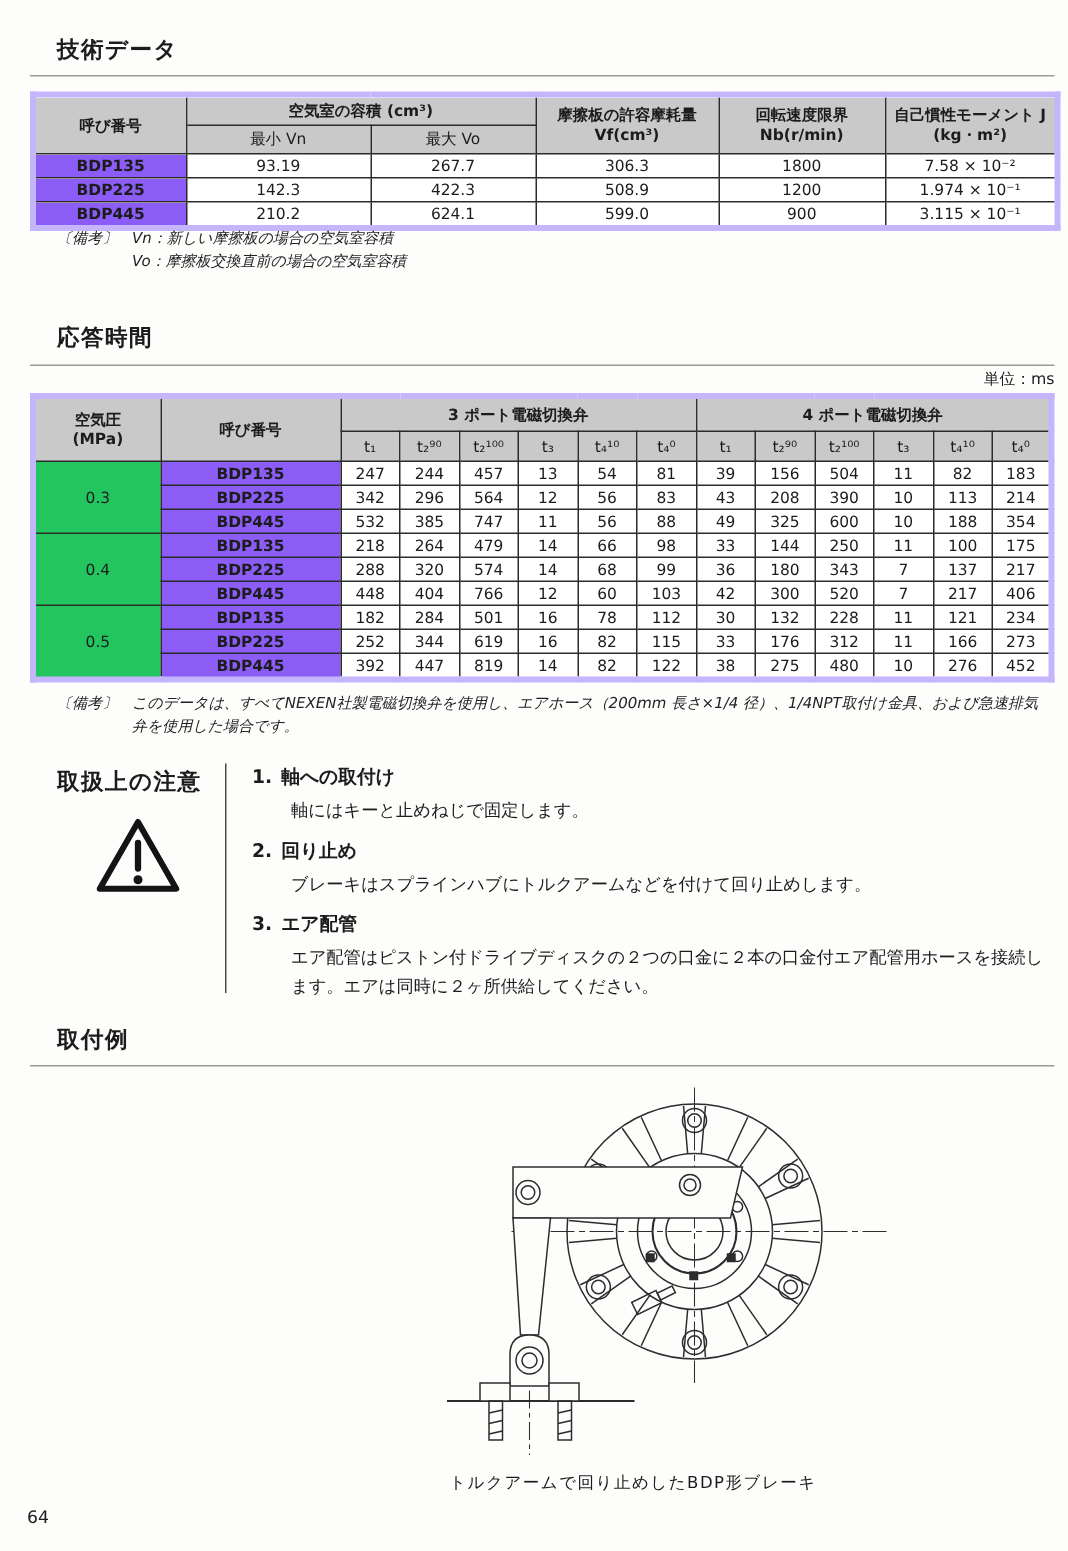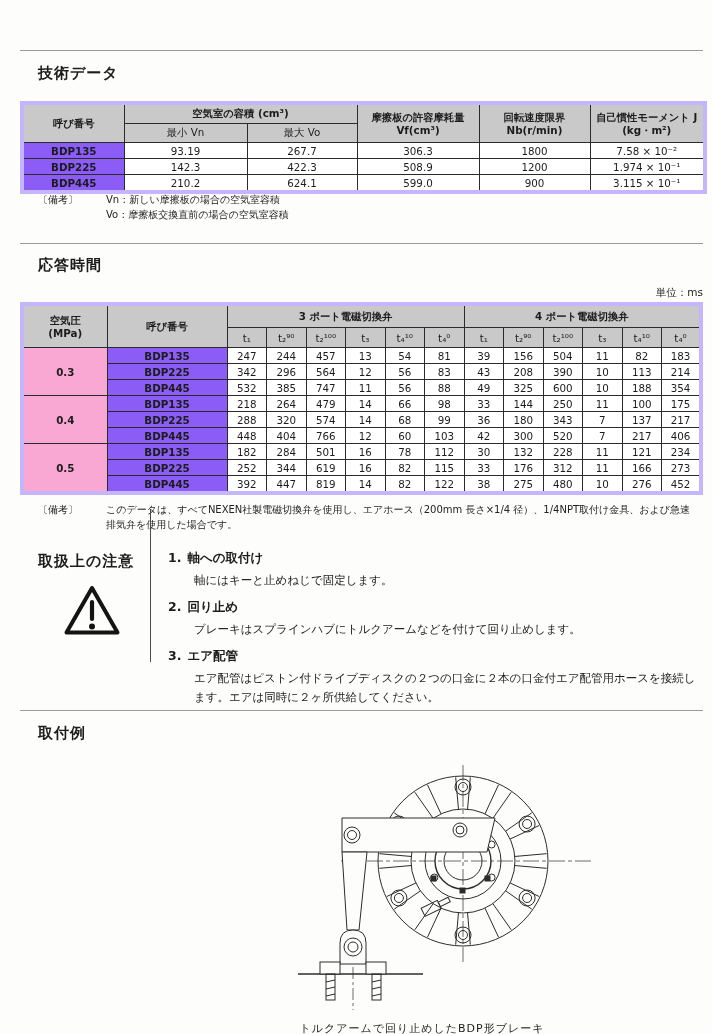--- a/index.html
+++ b/index.html
@@ -1,35 +1,35 @@
 <!DOCTYPE html>
 <html><head>
 <meta charset="utf-8">
 <style>
   html,body{margin:0;padding:0;}
   body{
     width:712px;height:1034px;position:relative;background:#fdfdfc;color:#1c1c1c;
     font-family:"DejaVu Sans","Liberation Sans",sans-serif;overflow:hidden;
   }
-  .abs{position:absolute;margin-top:40px;}
+  .abs{position:absolute;}
   .sec-title{font-size:15px;font-weight:bold;letter-spacing:1px;}
   .rule{position:absolute;left:20px;width:683px;height:1px;background:#9a9a98;}
   table{border-collapse:collapse;table-layout:fixed;width:683px;background:#fff;
         border:4px solid #c4b5fd;}
   td,th{border:1px solid #2b2b2b;font-size:10.3px;text-align:center;vertical-align:middle;
         padding:0 2px;font-weight:normal;overflow:hidden;}
   th{background:#c9c9c9;font-weight:bold;}
   th.sub{font-weight:normal;}
   .prewrap{white-space:pre-line;line-height:1.25;}
   .h18{height:18px}.h17{height:15px}.h21{height:21px}.h19{height:19px}
   .mcell{background:#8b5cf6;font-weight:bold;}
-  .pcell{background:#f9a8d4;font-weight:bold;}
+  .pcell{background:#22c55e;font-weight:normal;}
   .tlab{font-family:"DejaVu Sans",sans-serif;font-weight:normal;}
   .note{font-size:10px;line-height:1.5;color:#222;}
-  .note-row{display:flex;gap:28px;}
+  .note-row{display:flex;gap:10px;font-style:italic;}
   .note-label{flex:0 0 auto;}
   .unit-note{font-size:10.5px;}
   .item-title{font-size:12.5px;font-weight:bold;margin-bottom:4px;}
   .item-body{font-size:11.5px;margin-left:26px;line-height:1.65;margin-bottom:9px;}
   .item-no{margin-right:6px;}
   .vdivider{position:absolute;width:1px;background:#4a4a4a;}
   .caption{font-size:11px;letter-spacing:1px;text-align:center;}
   .pagenum{font-size:11.5px;}
 </style>
 </head>

